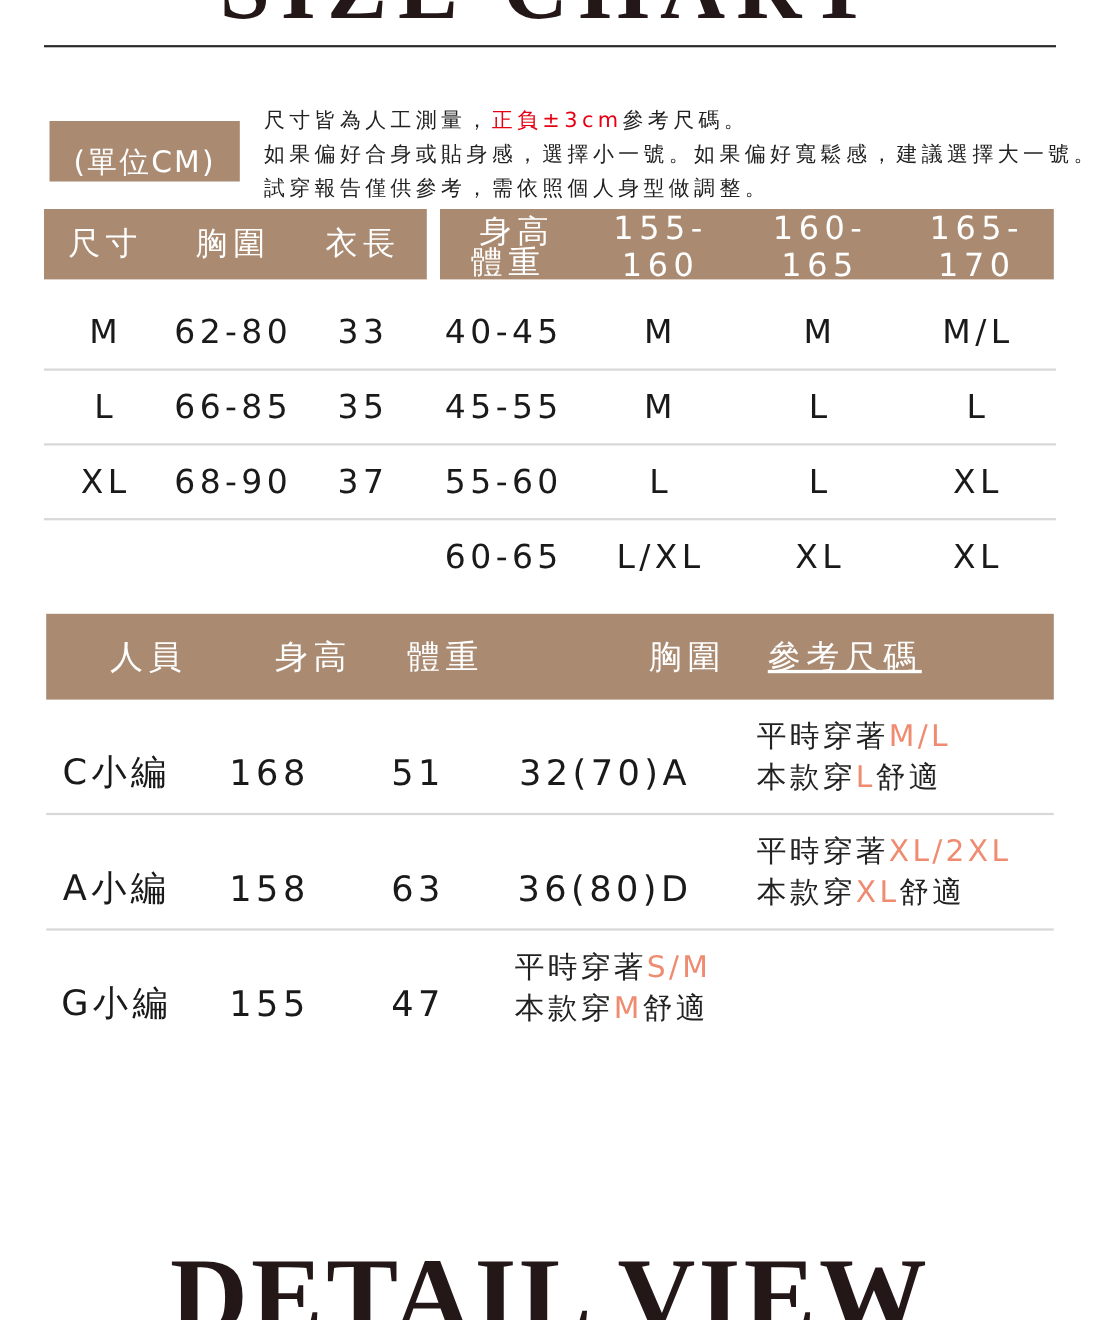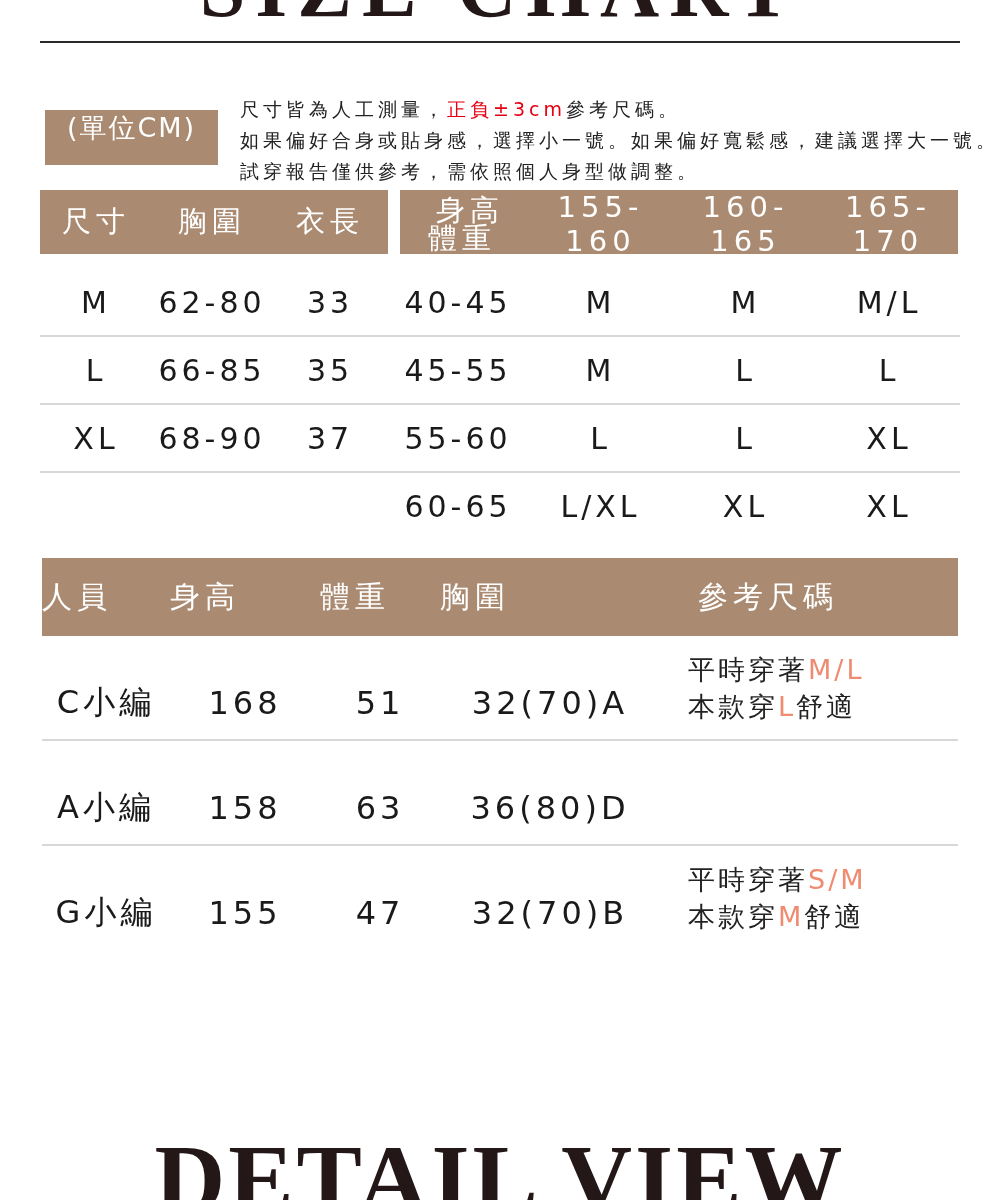--- a/index.html
+++ b/index.html
@@ -14,21 +14,21 @@
     color:var(--title,#241718);font-weight:bold;white-space:nowrap;
     line-height:1;
   }
   #size-chart-title{top:-52px;font-size:82px;letter-spacing:10px;}
   #detail-view-title{top:1130px;font-size:98px;letter-spacing:3px;}
   .top-rule{position:absolute;left:40px;top:41px;width:920px;height:2px;background:#2a2a2a;}
 
   
   .unit-box{
     position:absolute;left:45px;top:110px;width:173px;height:55px;
-    background:var(--brown,#aa8b72);color:#fff;display:flex;align-items:flex-start;justify-content:center;
+    background:var(--brown,#aa8b72);color:#fff;display:flex;align-items:flex-end;justify-content:center;
     font-size:27px;letter-spacing:2px;
   }
   .notes{position:absolute;left:240px;top:94px;font-size:19px;letter-spacing:4px;line-height:31px;color:#222;}
   .notes .red{color:var(--red,#e60012);text-align:right;}
 
   
   .t1{position:absolute;left:40px;top:190px;width:920px;}
   .t1-header{position:relative;height:76px;}
   .t1-header .block{position:absolute;top:0;height:64px;background:var(--brown,#aa8b72);display:grid;align-items:center;}
   .t1-header .block.left{left:0;width:348px;grid-template-columns:112px 120px 116px;}
@@ -45,22 +45,22 @@
   .t1-row.sep{border-bottom:2px solid var(--line,#d8d8d8);}
   .t1-body{padding-top:3px;}
 
   
   .t2{position:absolute;left:42px;top:558px;width:916px;}
   .t2-header{
     height:78px;background:var(--brown,#aa8b72);display:grid;
     grid-template-columns:128px 150px 120px 220px 298px;align-items:center;
     color:#fff;font-size:30px;letter-spacing:5px;
   }
-  .t2-header .hcell{text-align:left;}
-  .t2-header .hcell.ref{text-align:left;padding-left:38px;}
+  .t2-header .hcell{text-align:right;}
+  .t2-header .hcell.ref{text-align:left;padding-left:38px;text-decoration:underline;}
   .t2-row{
     display:grid;grid-template-columns:128px 150px 120px 220px 298px;
     align-items:center;height:103px;font-size:32px;letter-spacing:4px;color:#1a1a1a;
   }
   .t2-row .cell{text-align:center;margin-top:31px;}
   .t2-row.sep{border-bottom:2px solid var(--line,#d8d8d8);}
   .ref-cell{font-size:27px;letter-spacing:3px;line-height:37px;text-align:left;padding-left:28px;color:#222;}
   .ref-cell .accent{color:var(--salmon,#ef8b70);}
 </style>
 </head>
@@ -156,27 +156,30 @@
       <div><span>平時穿著</span><span class="accent">M/L</span></div>
       <div><span>本款穿</span><span class="accent">L</span><span>舒適</span></div>
     </div>
   </div>
 
   <div class="t2-row sep">
     <div class="cell">A小編</div>
     <div class="cell">158</div>
     <div class="cell">63</div>
     <div class="cell">36(80)D</div>
+    <div class="ref-cell">
+      <div><span>平時穿著</span><span class="accent">XL/2XL</span></div>
+      <div><span>本款穿</span><span class="accent">XL</span><span>舒適</span></div>
+    </div>
   </div>
 
   <div class="t2-row">
     <div class="cell">G小編</div>
     <div class="cell">155</div>
     <div class="cell">47</div>
-    <div class="cell">32(70)B</div>
     <div class="ref-cell">
       <div><span>平時穿著</span><span class="accent">S/M</span></div>
       <div><span>本款穿</span><span class="accent">M</span><span>舒適</span></div>
     </div>
   </div>
 </div>
 
 <div class="serif-title" id="detail-view-title">DETAIL VIEW</div>
 
 </body></html>

